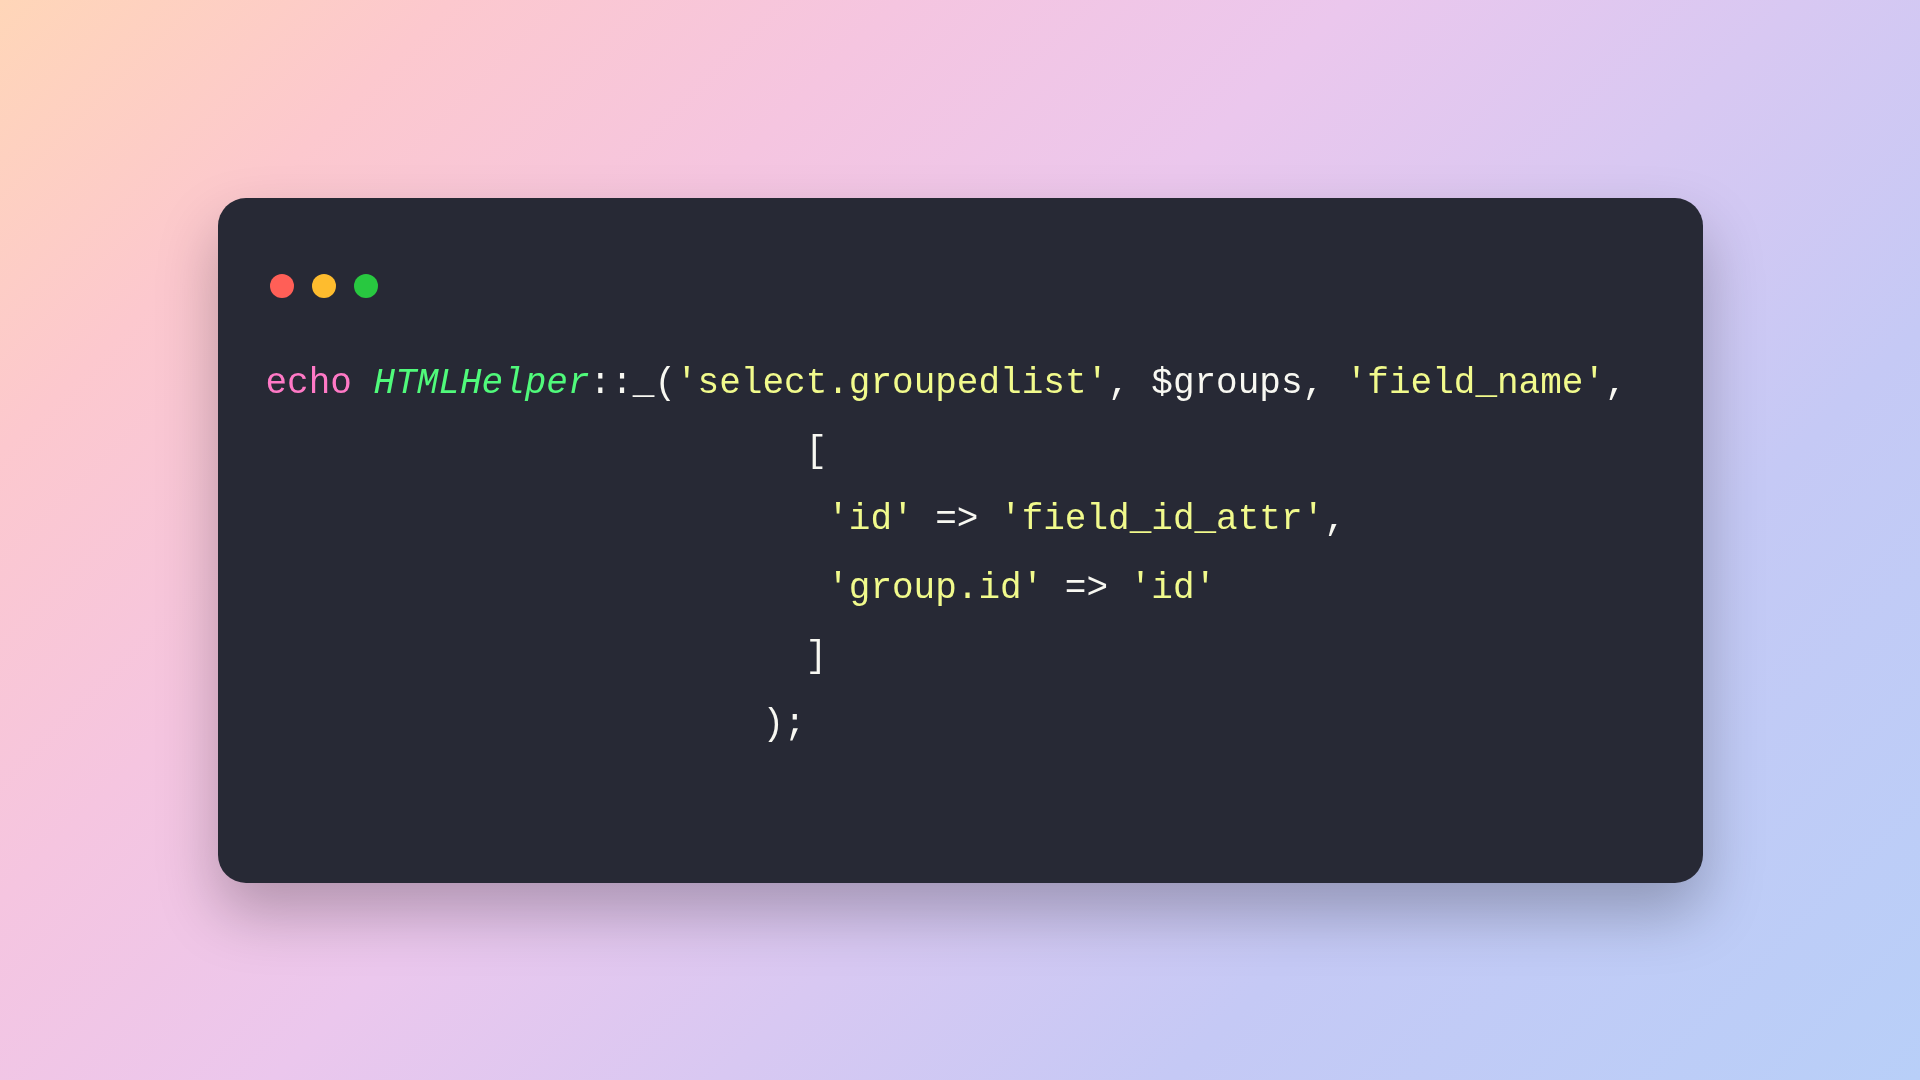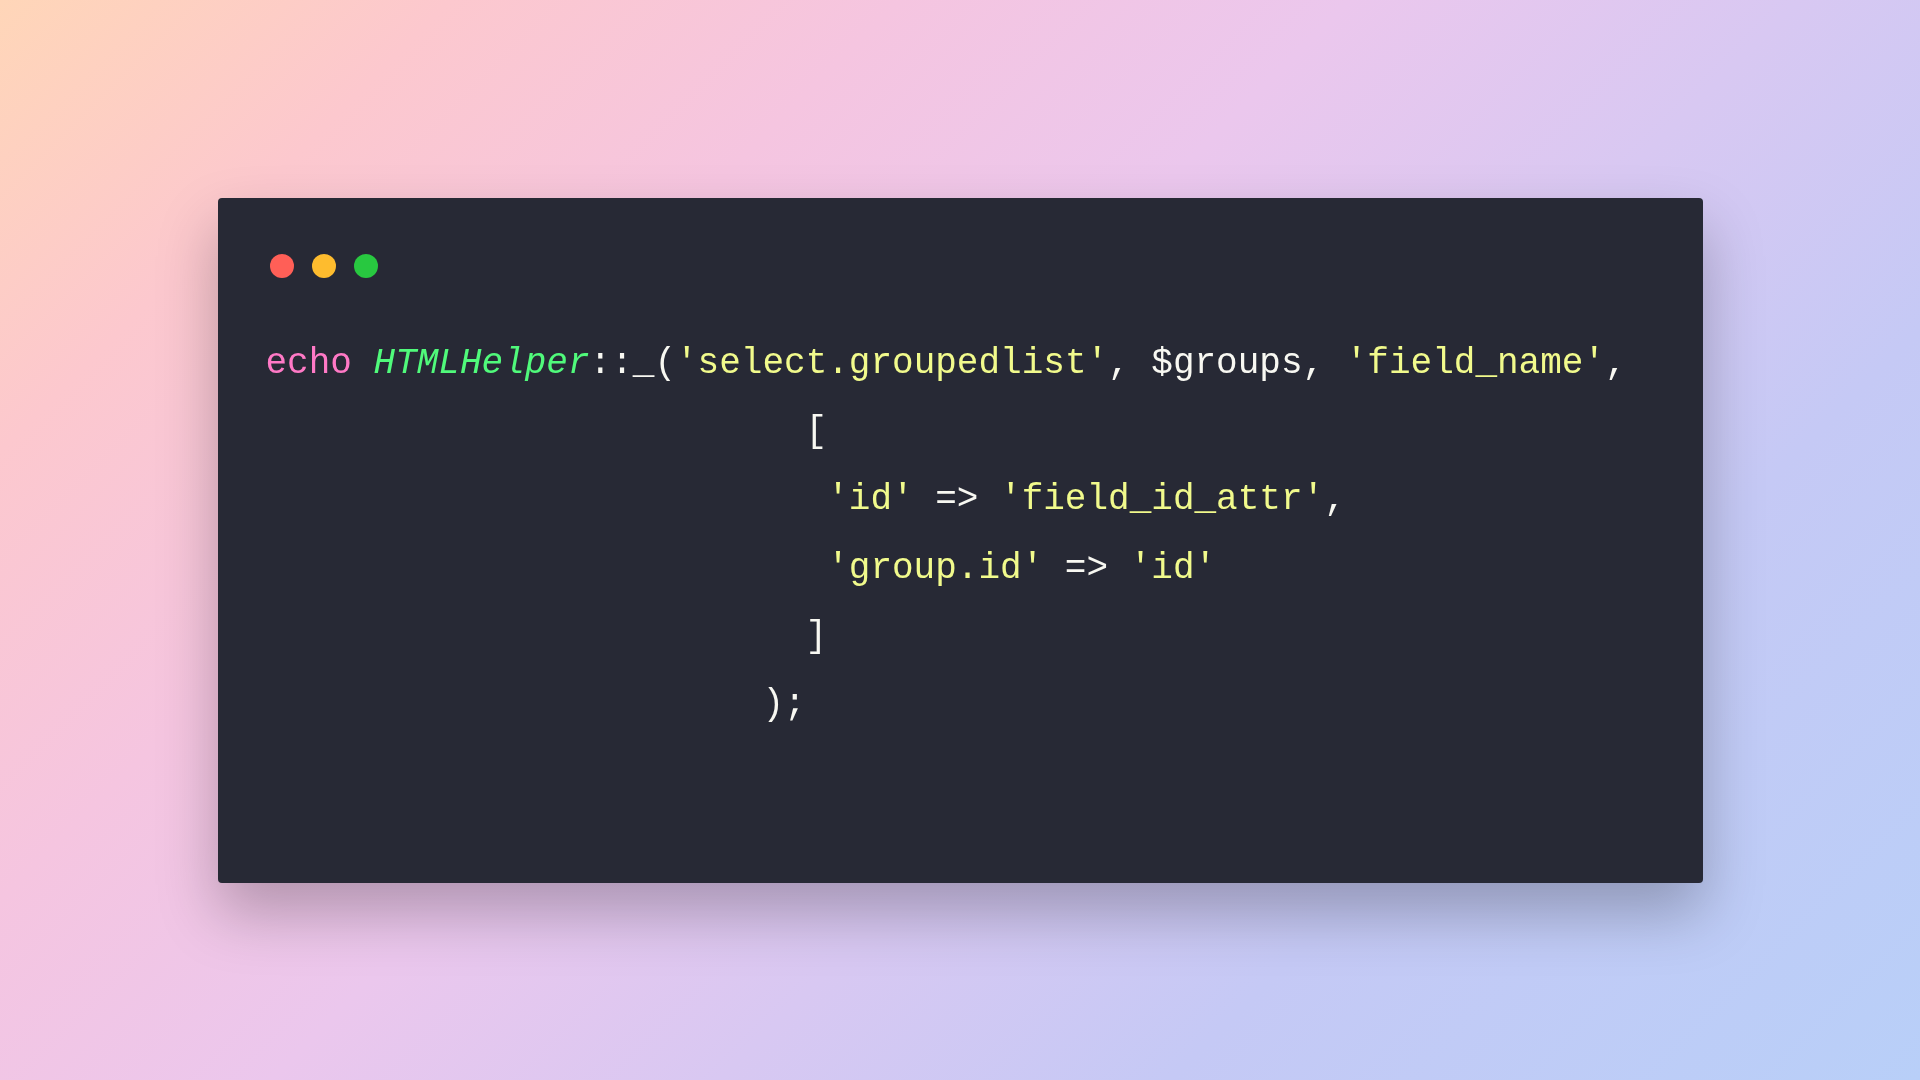--- a/index.html
+++ b/index.html
@@ -22,23 +22,23 @@
       display: flex;
       align-items: center;
       justify-content: center;
       overflow: hidden;
     }
     
     .window {
       width: 1485px;
       height: 685px;
       background: #272935;
-      border-radius: 4px;
+      border-radius: 28px;
       box-shadow: 0 30px 60px rgba(0, 0, 0, 0.25);
-      padding: 48px 48px 48px 48px;
+      padding: 68px 48px 48px 48px;
       position: relative;
     }
     
     .traffic-lights {
       display: flex;
       gap: 18px;
       margin-bottom: 52px;
       margin-top: 8px;
       margin-left: 4px;
     }

